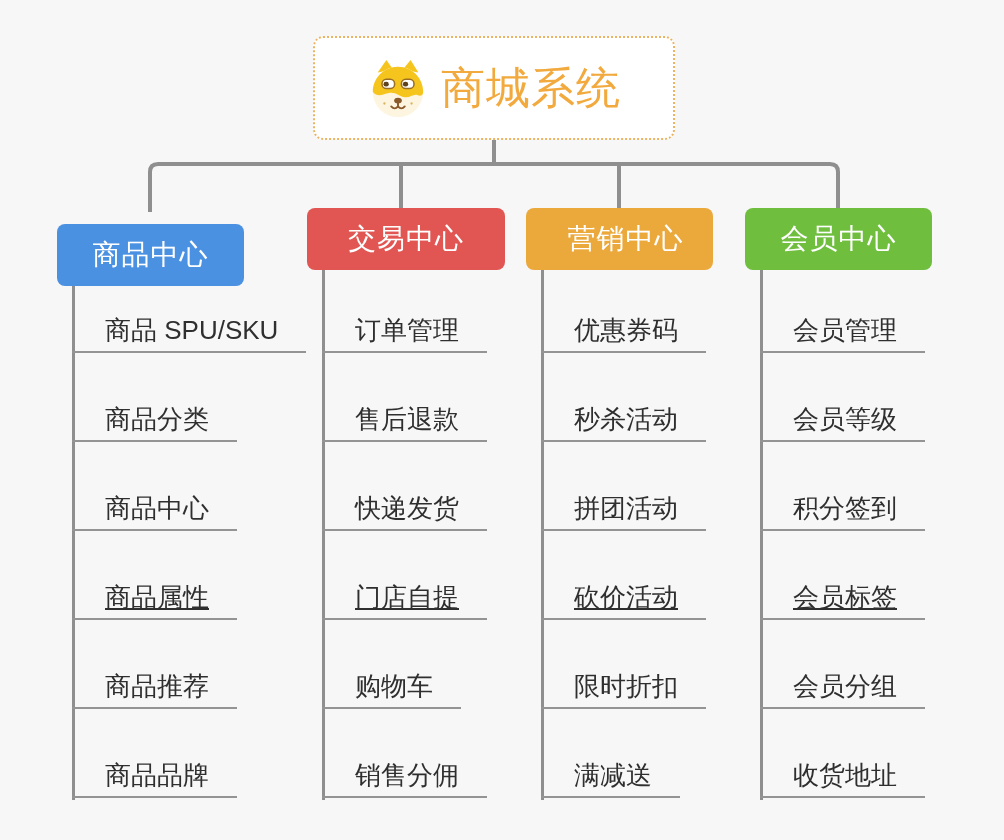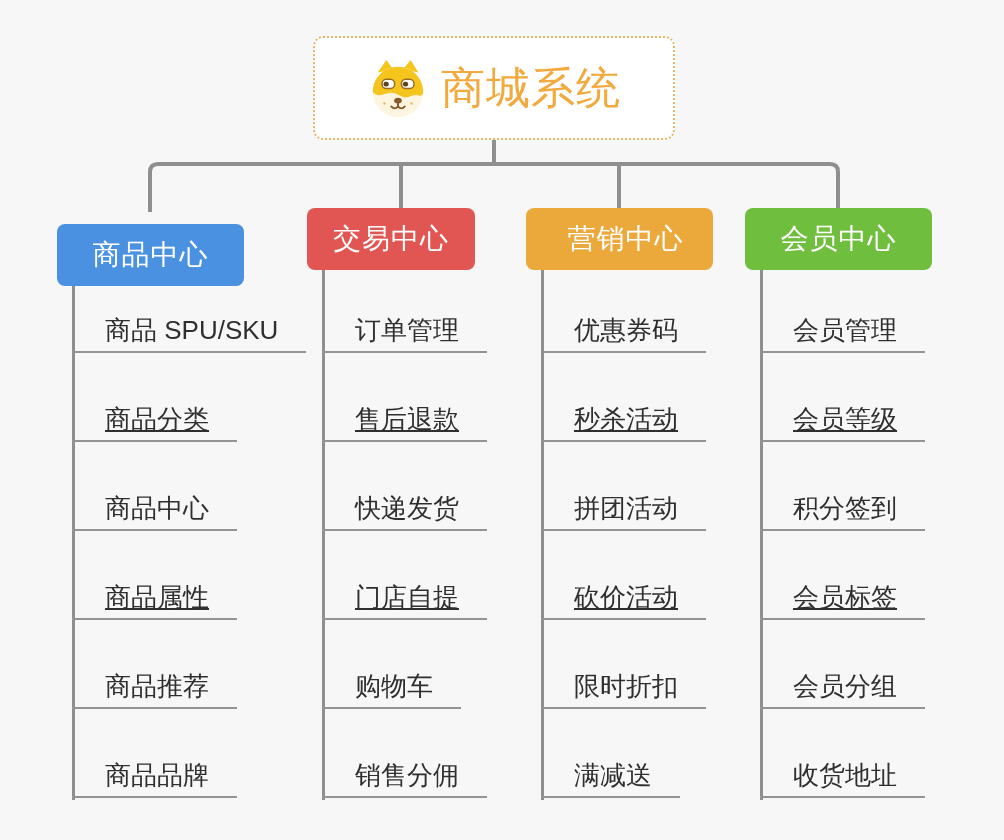--- a/index.html
+++ b/index.html
@@ -43,21 +43,21 @@
     border-radius:8px;
     display:flex;align-items:center;justify-content:center;
     color:#ffffff;
     font-size:28px;
     font-weight:500;
     letter-spacing:1px;
     z-index:2;
     white-space:nowrap;
   }
   .branch-1{left:57px;width:187px;}
-  .branch-2{left:307px;width:168px;}
+  .branch-2{left:307px;width:198px;}
   .branch-3{left:526px;width:187px;padding-left:12px;}
   .branch-4{left:745px;width:187px;}
   
   .col{
     position:absolute;top:270px;
     z-index:1;
   }
   .col::before{              
     content:'';
     position:absolute;left:0;top:0;
@@ -71,21 +71,21 @@
   .leaf{
     position:absolute;left:0;
     white-space:nowrap;
     font-size:26px;
     line-height:28px;
     color:#2f2f2f;
     padding:0 28px 7px 33px;
     border-bottom:2px solid #949494;
   }
   .leaf:nth-of-type(1){top:46px;}
-  .leaf:nth-of-type(2){top:135px;text-decoration:underline;}
+  .leaf:nth-of-type(2){top:135px;}
   .leaf:nth-of-type(3){top:224px;}
   .leaf:nth-of-type(4){top:313px;text-decoration:underline;}
   .leaf:nth-of-type(5){top:402px;}
   .leaf:nth-of-type(6){top:491px;}
 </style>
 </head>
 <body>
 
 <div class="canvas">
 

